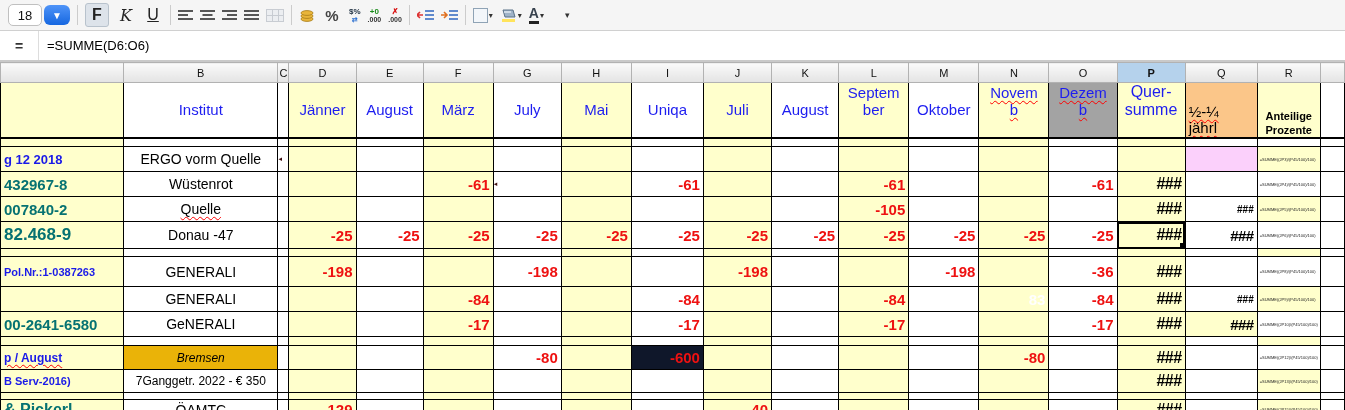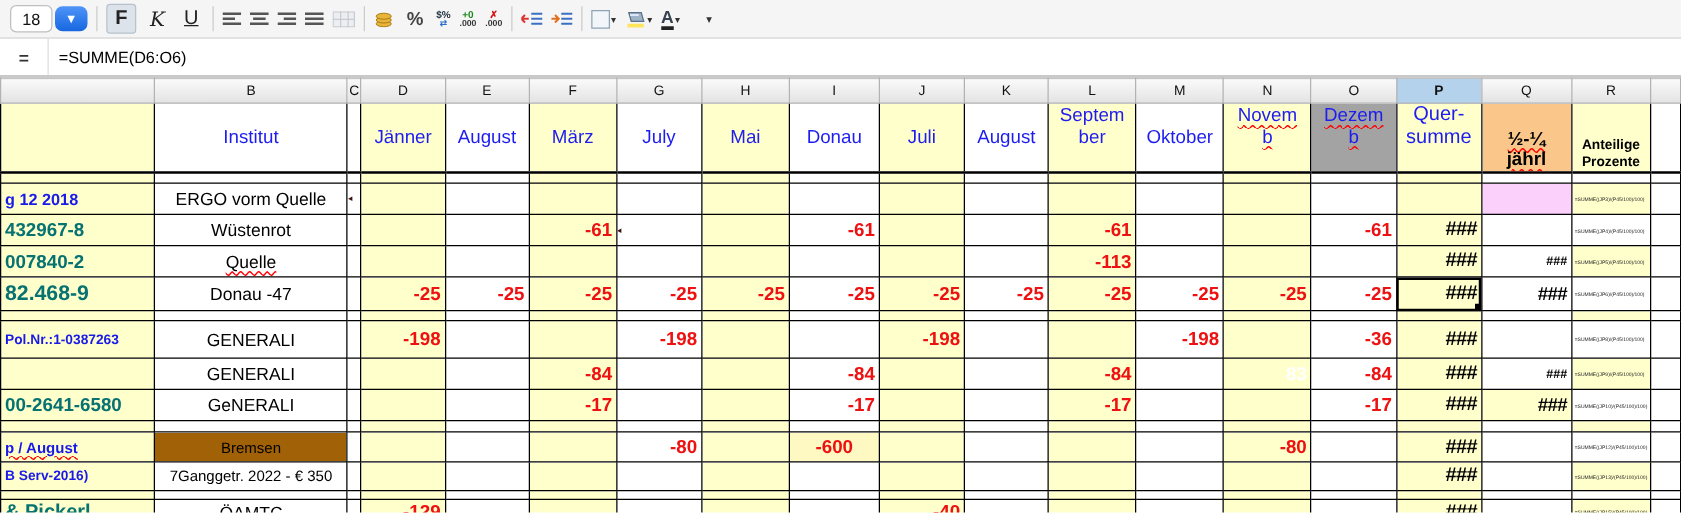--- a/index.html
+++ b/index.html
@@ -33,21 +33,21 @@
   .fbar-input{flex:1;display:flex;align-items:center;padding-left:8px;font-size:13px;color:#000;}
 
   
   table{border-collapse:collapse;table-layout:fixed;width:1345px;}
   th{background:linear-gradient(#fafafa,#e3e3e3);border:1px solid #b2b2b2;font-size:11px;font-weight:normal;color:#111;padding:0;}
   th.selcol{background:#b5d2ec;font-weight:bold;}
   td{border:1px solid #000;padding:0 3px;overflow:hidden;font-size:13px;color:#000;vertical-align:middle;box-sizing:border-box;}
   tr.hdr td{border-bottom-width:2px;vertical-align:bottom;}
   .mon{color:#1d1df0;font-size:15px;text-align:center;white-space:pre-line;line-height:1.12;padding-bottom:18px;}
   .mon-lg{font-size:16px;}
-  .qhdr{color:#000;font-weight:bold;font-size:15px;text-align:center;white-space:pre-line;line-height:1.1;margin-top:46px;}
+  .qhdr{color:#000;font-weight:normal;font-size:15px;white-space:pre-line;line-height:1.1;margin-top:46px;}
   .rhdr{font-weight:bold;font-size:11px;text-align:center;white-space:pre-line;line-height:1.2;vertical-align:middle;}
   .inst{font-size:14px;text-align:center;}
   .inst-sm{font-size:12px;text-align:center;}
   .v{color:#ee1111;font-weight:bold;font-size:15px;text-align:right;}
   .wv{color:#ffffff;font-weight:bold;font-size:15px;text-align:right;}
   .hash{font-weight:bold;font-size:16px;text-align:right;letter-spacing:-.5px;}
   .hash-q{font-weight:bold;font-size:15px;text-align:right;letter-spacing:-.5px;}
   .hash-sm{font-weight:bold;font-size:10px;text-align:right;}
   .a-blue13{color:#1a1ae8;font-weight:bold;font-size:13px;text-align:left;}
   .a-blue12{color:#1a1ae8;font-weight:bold;font-size:12px;text-align:left;}
@@ -245,21 +245,21 @@
       </tr>
       <tr class="hdr" style="height: 48px;">
         <td style="background: rgb(255, 255, 204);"></td>
         <td class="mon" style="background: rgb(255, 255, 255);">Institut</td>
         <td style="background: rgb(255, 255, 255);"></td>
         <td class="mon" style="background: rgb(255, 255, 204);">Jänner</td>
         <td class="mon" style="background: rgb(255, 255, 255);">August</td>
         <td class="mon" style="background: rgb(255, 255, 204);">März</td>
         <td class="mon" style="background: rgb(255, 255, 255);">July</td>
         <td class="mon" style="background: rgb(255, 255, 204);">Mai</td>
-        <td class="mon" style="background: rgb(255, 255, 255);">Donau</td>
+        <td class="mon" style="background: rgb(255, 255, 255);">Uniqa</td>
         <td class="mon" style="background: rgb(255, 255, 204);">Juli</td>
         <td class="mon" style="background: rgb(255, 255, 255);">August</td>
         <td class="mon" style="background: rgb(255, 255, 204);">Septem
 ber</td>
         <td class="mon" style="background: rgb(255, 255, 255);">Oktober</td>
         <td class="mon sq" style="background: rgb(255, 255, 204);">Novem
 b</td>
         <td class="mon sq" style="background: #a3a3a3;">Dezem
 b</td>
         <td class="mon mon-lg" style="background: rgb(255, 255, 204);">Quer-
@@ -338,21 +338,21 @@
         <td class="inst sq" style="background: rgb(255, 255, 255);">Quelle</td>
         <td style="background: rgb(255, 255, 255);"></td>
         <td style="background: rgb(255, 255, 204);"></td>
         <td style="background: rgb(255, 255, 255);"></td>
         <td style="background: rgb(255, 255, 204);"></td>
         <td style="background: rgb(255, 255, 255);"></td>
         <td style="background: rgb(255, 255, 204);"></td>
         <td style="background: rgb(255, 255, 255);"></td>
         <td style="background: rgb(255, 255, 204);"></td>
         <td style="background: rgb(255, 255, 255);"></td>
-        <td class="v" style="background: rgb(255, 255, 204);">-113</td>
+        <td class="v" style="background: rgb(255, 255, 204);">-105</td>
         <td style="background: rgb(255, 255, 255);"></td>
         <td style="background: rgb(255, 255, 204);"></td>
         <td style="background: rgb(255, 255, 255);"></td>
         <td class="hash" style="background: rgb(255, 255, 204);">###</td>
         <td class="hash-sm" style="background: rgb(255, 255, 255);">###</td>
         <td class="tiny" style="background: rgb(255, 255, 204);">=SUMME((JP5)/(P45/100)/100)</td>
         <td style="background: rgb(255, 255, 255);"></td>
       </tr>
       <tr style="height: 27px;">
         <td class="a-teal17" style="background: rgb(255, 255, 204);">82.468-9</td>
@@ -475,28 +475,28 @@
         <td style="background: rgb(255, 255, 255);"></td>
         <td style="background: rgb(255, 255, 204);"></td>
         <td style="background: rgb(255, 255, 255);"></td>
         <td style="background: rgb(255, 255, 204);"></td>
         <td style="background: rgb(255, 255, 255);"></td>
         <td style="background: rgb(255, 255, 204);"></td>
         <td style="background: rgb(255, 255, 255);"></td>
       </tr>
       <tr style="height: 24px;">
         <td class="a-blue12 sq" style="background: rgb(255, 255, 204);">p / August</td>
-        <td class="inst-sm" style="background: #a16207;">Bremsen</td>
+        <td class="inst-sm" style="background: #eab308; font-style: italic;">Bremsen</td>
         <td style="background: rgb(255, 255, 255);"></td>
         <td style="background: rgb(255, 255, 204);"></td>
         <td style="background: rgb(255, 255, 255);"></td>
         <td style="background: rgb(255, 255, 204);"></td>
         <td class="v" style="background: rgb(255, 255, 255);">-80</td>
         <td style="background: rgb(255, 255, 204);"></td>
-        <td class="v" style="background: #fef9c3; text-align: center;">-600</td>
+        <td class="v" style="background: #0f172a;">-600</td>
         <td style="background: rgb(255, 255, 204);"></td>
         <td style="background: rgb(255, 255, 255);"></td>
         <td style="background: rgb(255, 255, 204);"></td>
         <td style="background: rgb(255, 255, 255);"></td>
         <td class="v" style="background: rgb(255, 255, 204);">-80</td>
         <td style="background: rgb(255, 255, 255);"></td>
         <td class="hash" style="background: rgb(255, 255, 204);">###</td>
         <td style="background: rgb(255, 255, 255);"></td>
         <td class="tiny" style="background: rgb(255, 255, 255);">=SUMME((JP12)/(P45/100)/100)</td>
         <td style="background: rgb(255, 255, 255);"></td>

